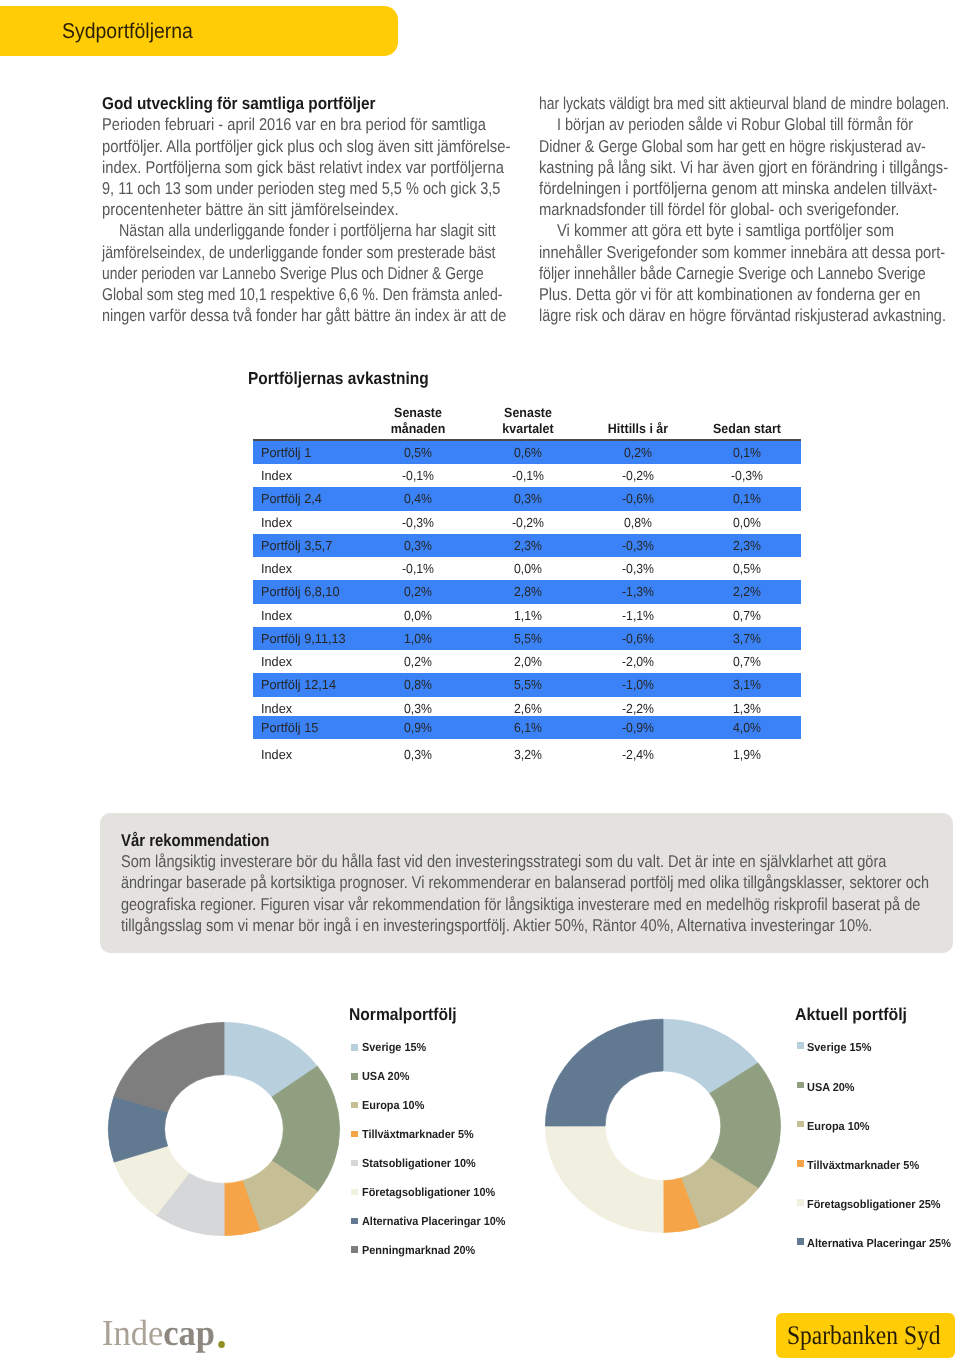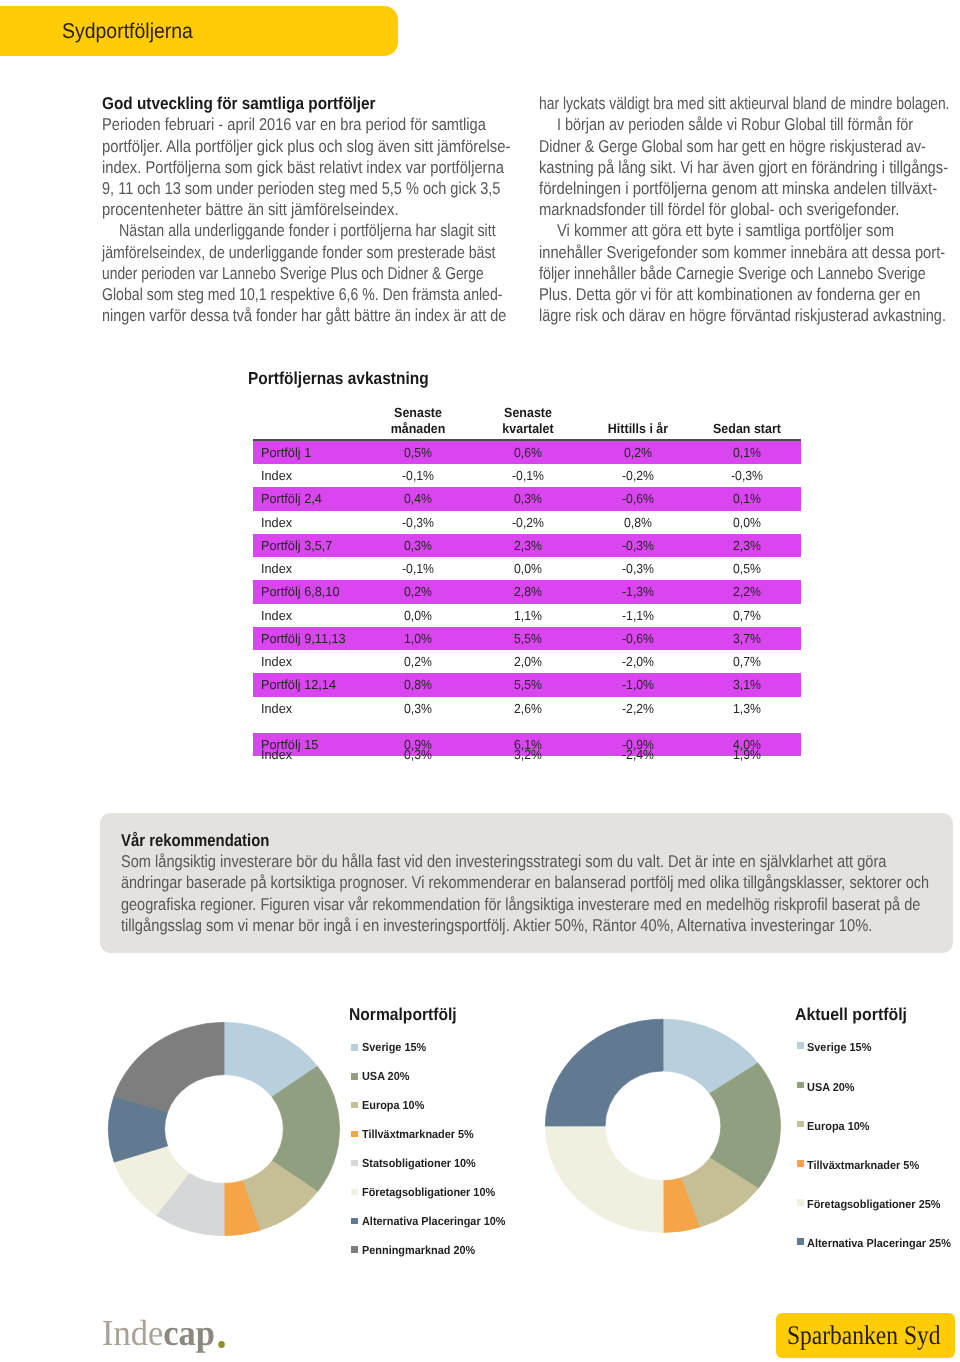--- a/index.html
+++ b/index.html
@@ -24,21 +24,21 @@
 
   
   .tbl-title{position:absolute;left:247.8px;top:368.2px;font-size:17.4px;line-height:21.5px;
     font-weight:bold;color:#1a1a1a;transform:scaleX(.89);transform-origin:left top;}
   .tblwrap{position:absolute;left:253px;top:441px;width:548px;}
   .hrow{position:absolute;left:253px;top:398px;width:548px;height:40px;}
   .hcell{position:absolute;font-size:13.3px;font-weight:bold;color:#1a1a1a;
      text-align:center;line-height:16.25px;transform:scaleX(.937);transform-origin:center top;}
   .rule{position:absolute;left:253px;top:439px;width:548px;height:2px;background:#4b4b4b;}
   .row{position:absolute;left:0;width:548px;height:23.23px;}
-  .row.alt{background:#d946ef;}
+  .row.alt{background:#3b82f6;}
   .cell{position:absolute;font-size:13.2px;color:#262626;text-align:center;
      line-height:23.23px;transform:scaleX(.93);transform-origin:center top;}
   .cell.nm{text-align:left;transform-origin:left top;transform:scaleX(.965);}
 
   
   .rec{position:absolute;left:100px;top:812.8px;width:853px;height:140px;
     background:#e4e2df;border-radius:10px;}
   .recline{position:absolute;left:120.9px;white-space:nowrap;font-size:17.2px;
      line-height:21.2px;height:21.2px;color:#575757;transform-origin:left top;}
   .recline.b{font-weight:bold;color:#1a1a1a;}
@@ -185,21 +185,21 @@
         <div class="cell" style="left:324.5px;width:120px">-1,0%</div>
         <div class="cell" style="left:433.6px;width:120px">3,1%</div>
       </div>
       <div class="row" style="top:255.53px">
         <div class="cell nm" style="left:8px;width:200px">Index</div>
         <div class="cell" style="left:105.19999999999999px;width:120px">0,3%</div>
         <div class="cell" style="left:215.2px;width:120px">2,6%</div>
         <div class="cell" style="left:324.5px;width:120px">-2,2%</div>
         <div class="cell" style="left:433.6px;width:120px">1,3%</div>
       </div>
-      <div class="row alt" style="top:292px">
+      <div class="row alt" style="top:275px">
         <div class="cell nm" style="left:8px;width:200px">Portfölj 15</div>
         <div class="cell" style="left:105.19999999999999px;width:120px">0,9%</div>
         <div class="cell" style="left:215.2px;width:120px">6,1%</div>
         <div class="cell" style="left:324.5px;width:120px">-0,9%</div>
         <div class="cell" style="left:433.6px;width:120px">4,0%</div>
       </div>
       <div class="row" style="top:301.99px">
         <div class="cell nm" style="left:8px;width:200px">Index</div>
         <div class="cell" style="left:105.19999999999999px;width:120px">0,3%</div>
         <div class="cell" style="left:215.2px;width:120px">3,2%</div>

